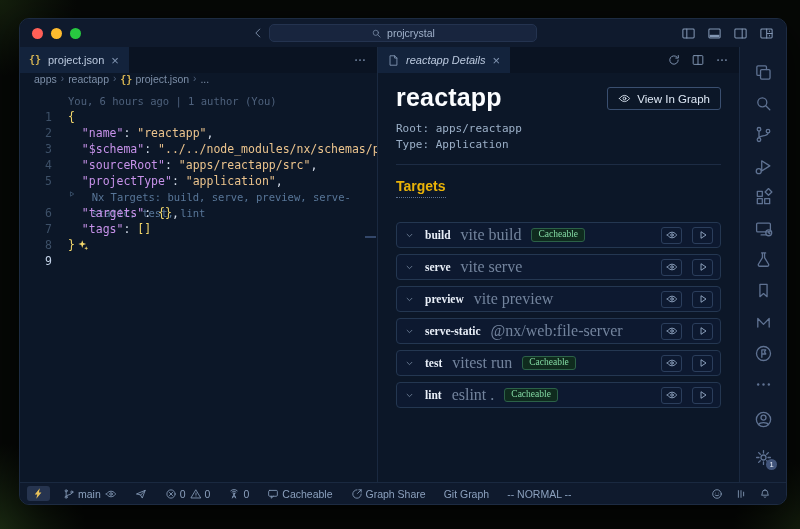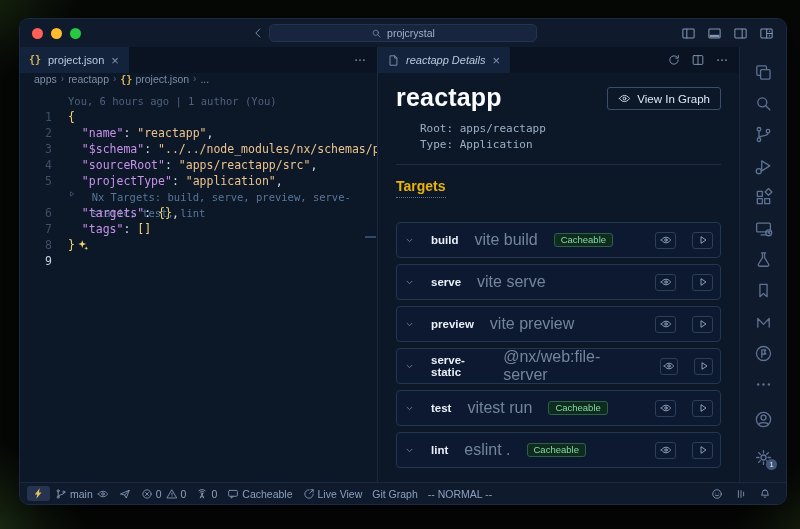--- a/index.html
+++ b/index.html
@@ -66,24 +66,24 @@
   .lens-row { color:#587698; display:flex; align-items:flex-start; gap:16px; cursor:pointer; }
   .lens-row .ic { width:10px; height:10px; }
   .sparkle-ic { width:12px; height:12px; display:inline-block; vertical-align:-2px; color:#f3d76b; margin-left:2px; }
   .scroll-dash { position:absolute; right:1px; top:144px; width:11px; height:2px; background:#33476a; }
   
   .details { flex:1; background:#0c1728; padding:10px 18px 0 18px; overflow:hidden; }
   .details-head { display:flex; align-items:flex-start; justify-content:space-between; }
   .details-title { font-size:25px; font-weight:bold; color:#fbfdff; letter-spacing:.2px; }
   .btn-graph { display:flex; align-items:center; gap:6px; border:1px solid #3a4f70; background:transparent; border-radius:3px; padding:4px 10px; font-size:11.5px; color:#dde7f4; cursor:pointer; margin-top:4px; font-family:"Liberation Sans", sans-serif; }
   .btn-graph .ic { width:13px; height:13px; }
-  .meta { margin-top:9px; font-family:"DejaVu Sans Mono", monospace; font-size:11px; line-height:16px; color:#9cb0c8;margin-left:24px; }
+  .meta { margin-top:9px; font-family:"DejaVu Sans Mono", monospace; font-size:11px; line-height:16px; color:#9cb0c8; }
   .divider { border:none; border-top:1px solid #1d2c44; margin:11px 0 12px 0; }
   .targets-h { display:inline-block; font-size:14px; font-weight:bold; color:#eab308; border-bottom:1.5px dotted #5a6f8e; padding-bottom:3px; margin-bottom:24px; }
-  .target-row { display:flex; align-items:center; gap:16px; height:36px; border:1px solid #243751; background:#0d1930; border-radius:4px; padding:0 7px; margin-bottom:6px; cursor:pointer; }
+  .target-row { display:flex; align-items:center; gap:10px; height:26px; border:1px solid #243751; background:#0d1930; border-radius:4px; padding:0 7px; margin-bottom:6px; cursor:pointer;font-family:Liberation Serif, serif; }
   .target-row .chev { width:11px; height:11px; color:#7d8fa8; flex:0 0 auto; }
   .t-name { font-size:11.5px; font-weight:bold; color:#e9eff8; }
   .t-cmd { font-size:16px; color:#73849d; }
   .badge { font-size:9.5px; color:#84dba4; background:#0f2b1e; border:1px solid #2c6148; border-radius:3px; padding:1.5px 6px; line-height:1; }
   .t-spacer { flex:1; }
   .sq-btn { width:21px; height:17px; border:1px solid #2b3e5c; border-radius:3px; background:transparent; display:flex; align-items:center; justify-content:center; color:#a2b7d5; cursor:pointer; padding:0; }
   .sq-btn .ic { width:12px; height:12px; }
   
   .activitybar { width:46px; flex:0 0 46px; background:#0f1a2d; display:flex; flex-direction:column; align-items:center; padding:10px 0 6px 0; }
   .act-item { height:38px; width:46px; display:flex; align-items:center; justify-content:center; color:#5f7292; cursor:pointer; position:relative; }
@@ -582,21 +582,21 @@
                 <path d="M8 2.2v2M8 11.8v2M2.2 8h2M11.8 8h2M3.9 3.9l1.4 1.4M10.7 10.7l1.4 1.4M12.1 3.9l-1.4 1.4M5.3 10.7l-1.4 1.4"></path>
               </svg>
             </span>
             <span class="act-badge">1</span>
           </div>
         </div>
       </div>
   </div>
 
   <div class="statusbar">
-    <span id="status-left" style="display:flex;align-items:center;gap:0">
+    <span id="status-left" style="display:flex;align-items:center;gap:8px">
         <span class="st-item highlight">
           <span class="st-part">
             <span class="ic">
               <svg viewBox="0 0 16 16" fill="none" stroke="currentColor" stroke-width="1.1" stroke-linecap="round" stroke-linejoin="round">
                 <path fill="currentColor" stroke="none" d="M9.6 1.4L3.4 9.1h3.1L5.3 14.6 11.6 6.9H8.5z"></path>
               </svg>
             </span>
           </span>
         </span>
         <span class="st-item">
@@ -676,21 +676,21 @@
         </span>
         <span class="st-item">
           <span class="st-part">
             <span class="ic">
               <svg viewBox="0 0 16 16" fill="none" stroke="currentColor" stroke-width="1.1" stroke-linecap="round" stroke-linejoin="round">
                 <path d="M13.6 8A5.6 5.6 0 1 1 8 2.4"></path>
                 <path d="M10.4 2.4h3.2v3.2"></path>
                 <path d="M13.6 2.4L8.8 7.2"></path>
               </svg>
             </span>
-            <span>Live View</span>
+            <span>Graph Share</span>
           </span>
         </span>
         <span class="st-item">
           <span class="st-part">
             <span>Git Graph</span>
           </span>
         </span>
         <span class="st-item">
           <span class="st-part">
             <span>-- NORMAL --</span>

